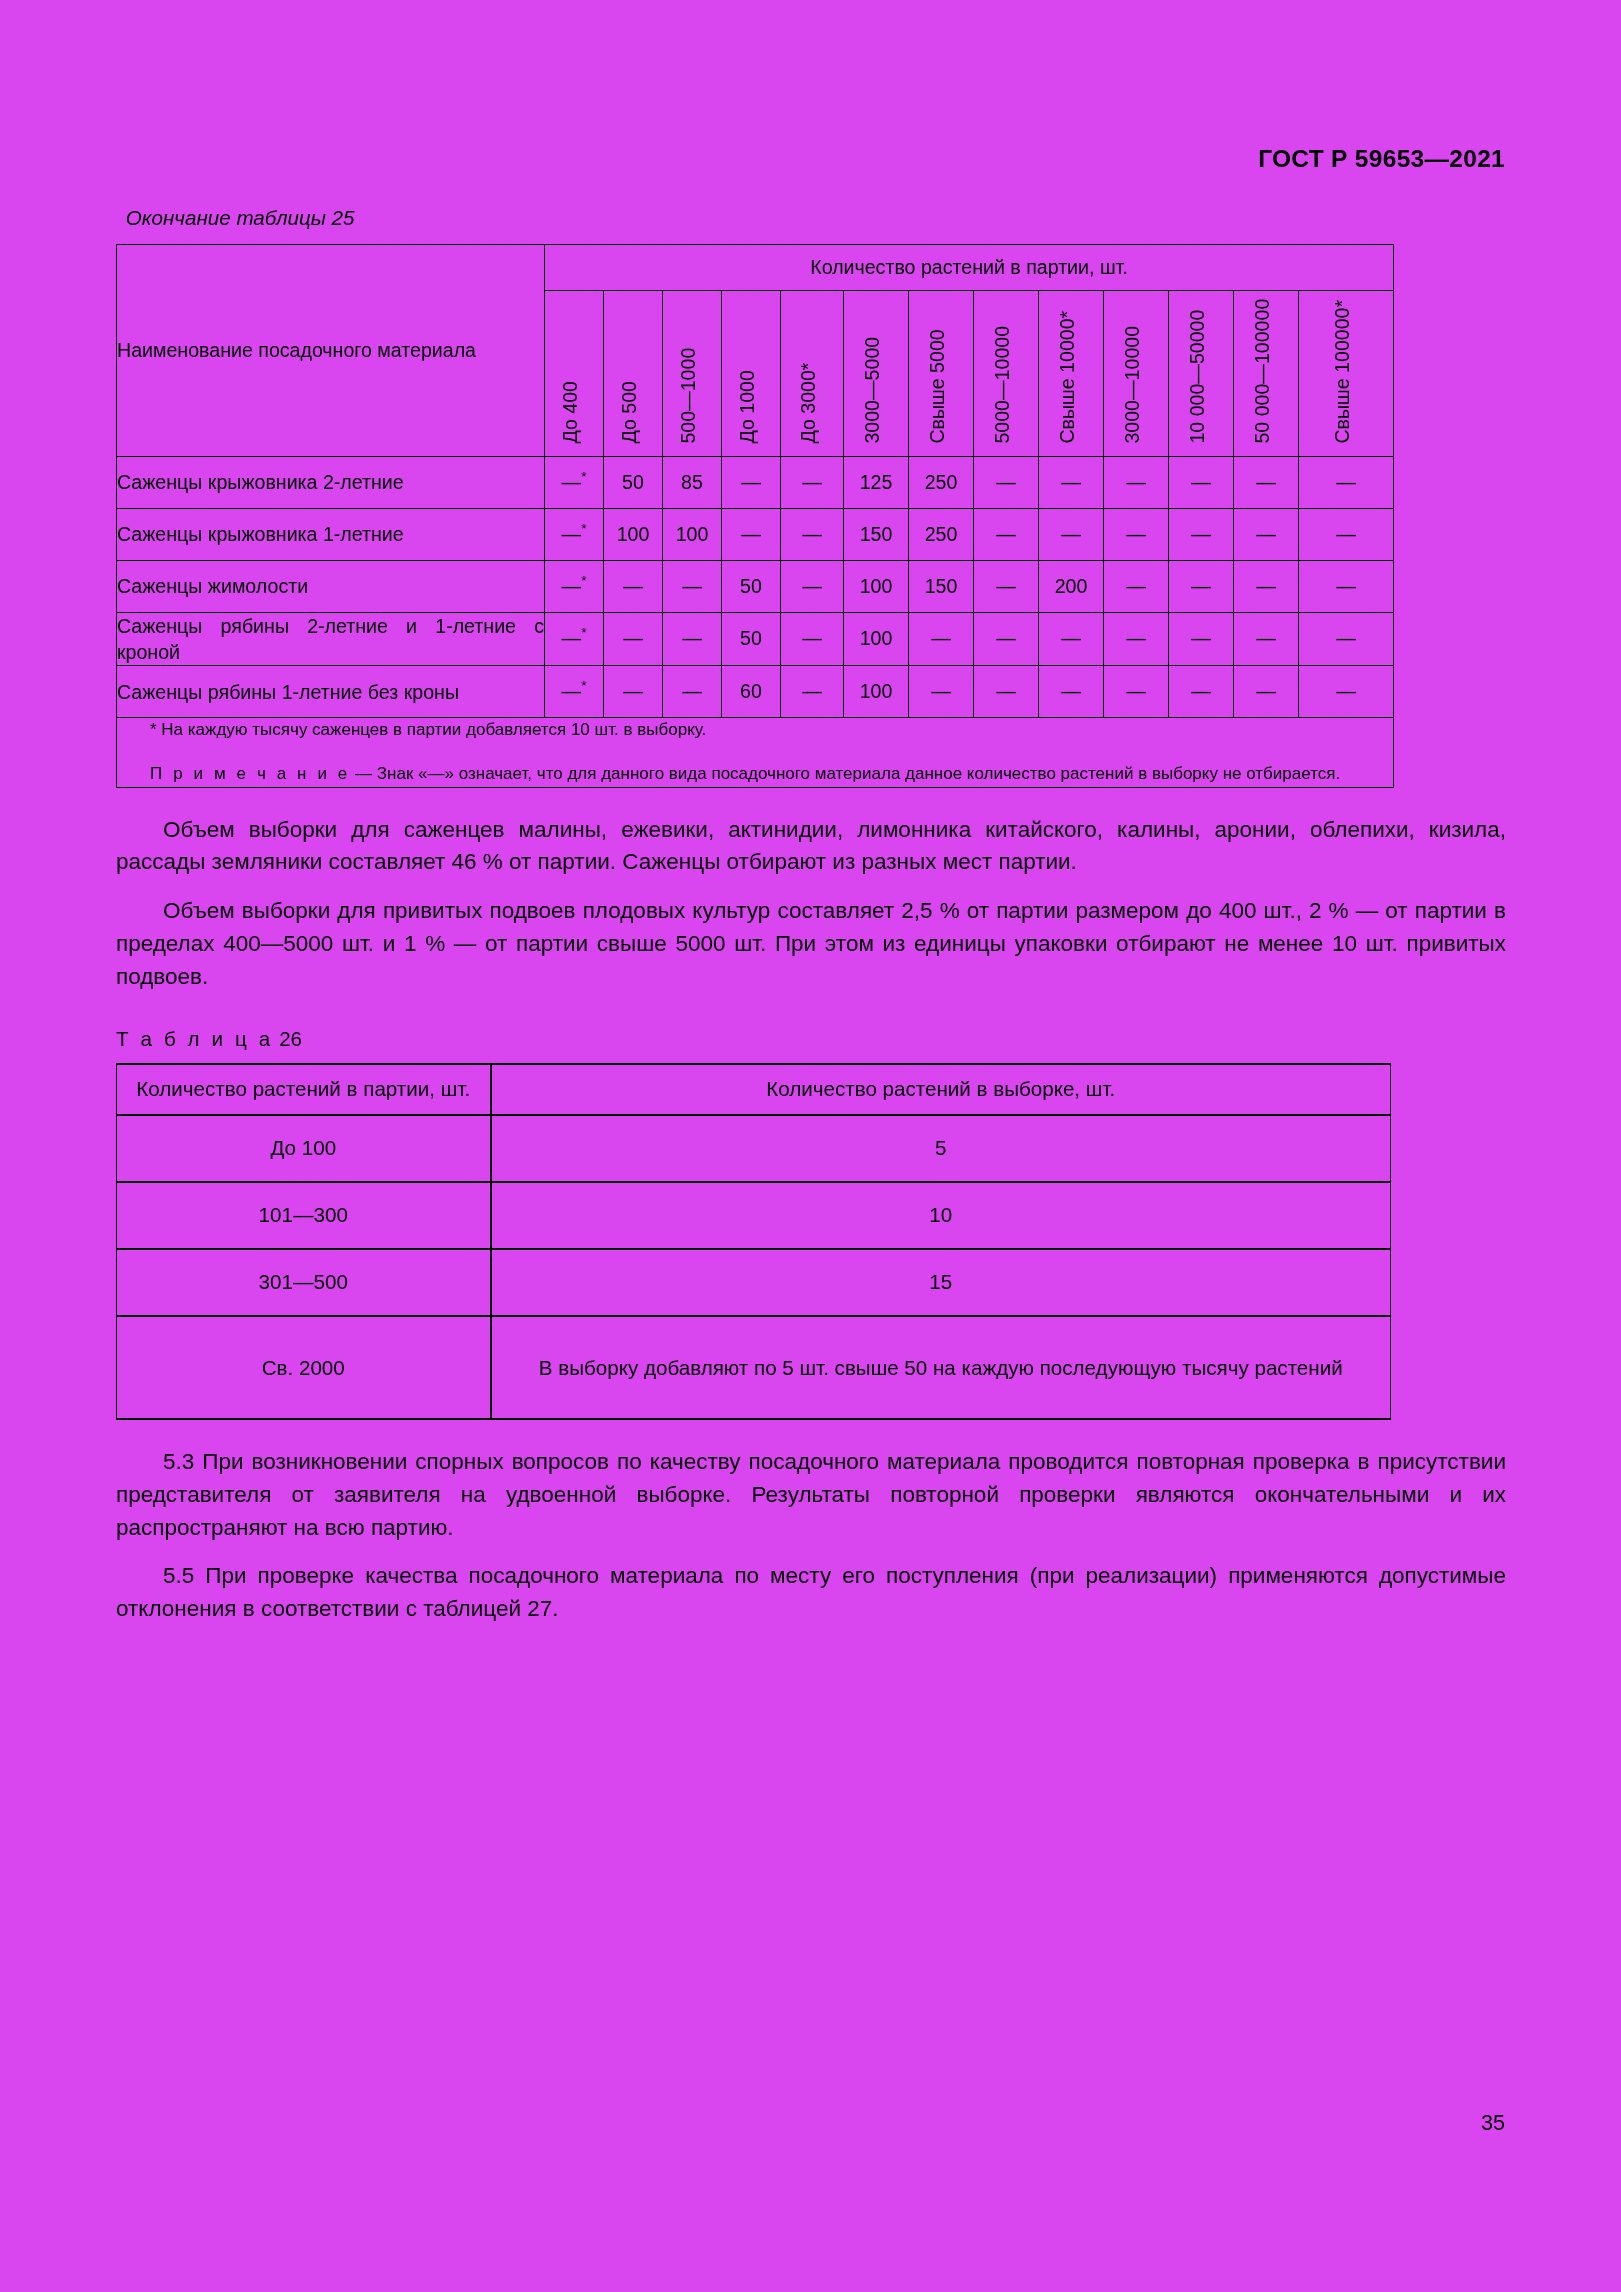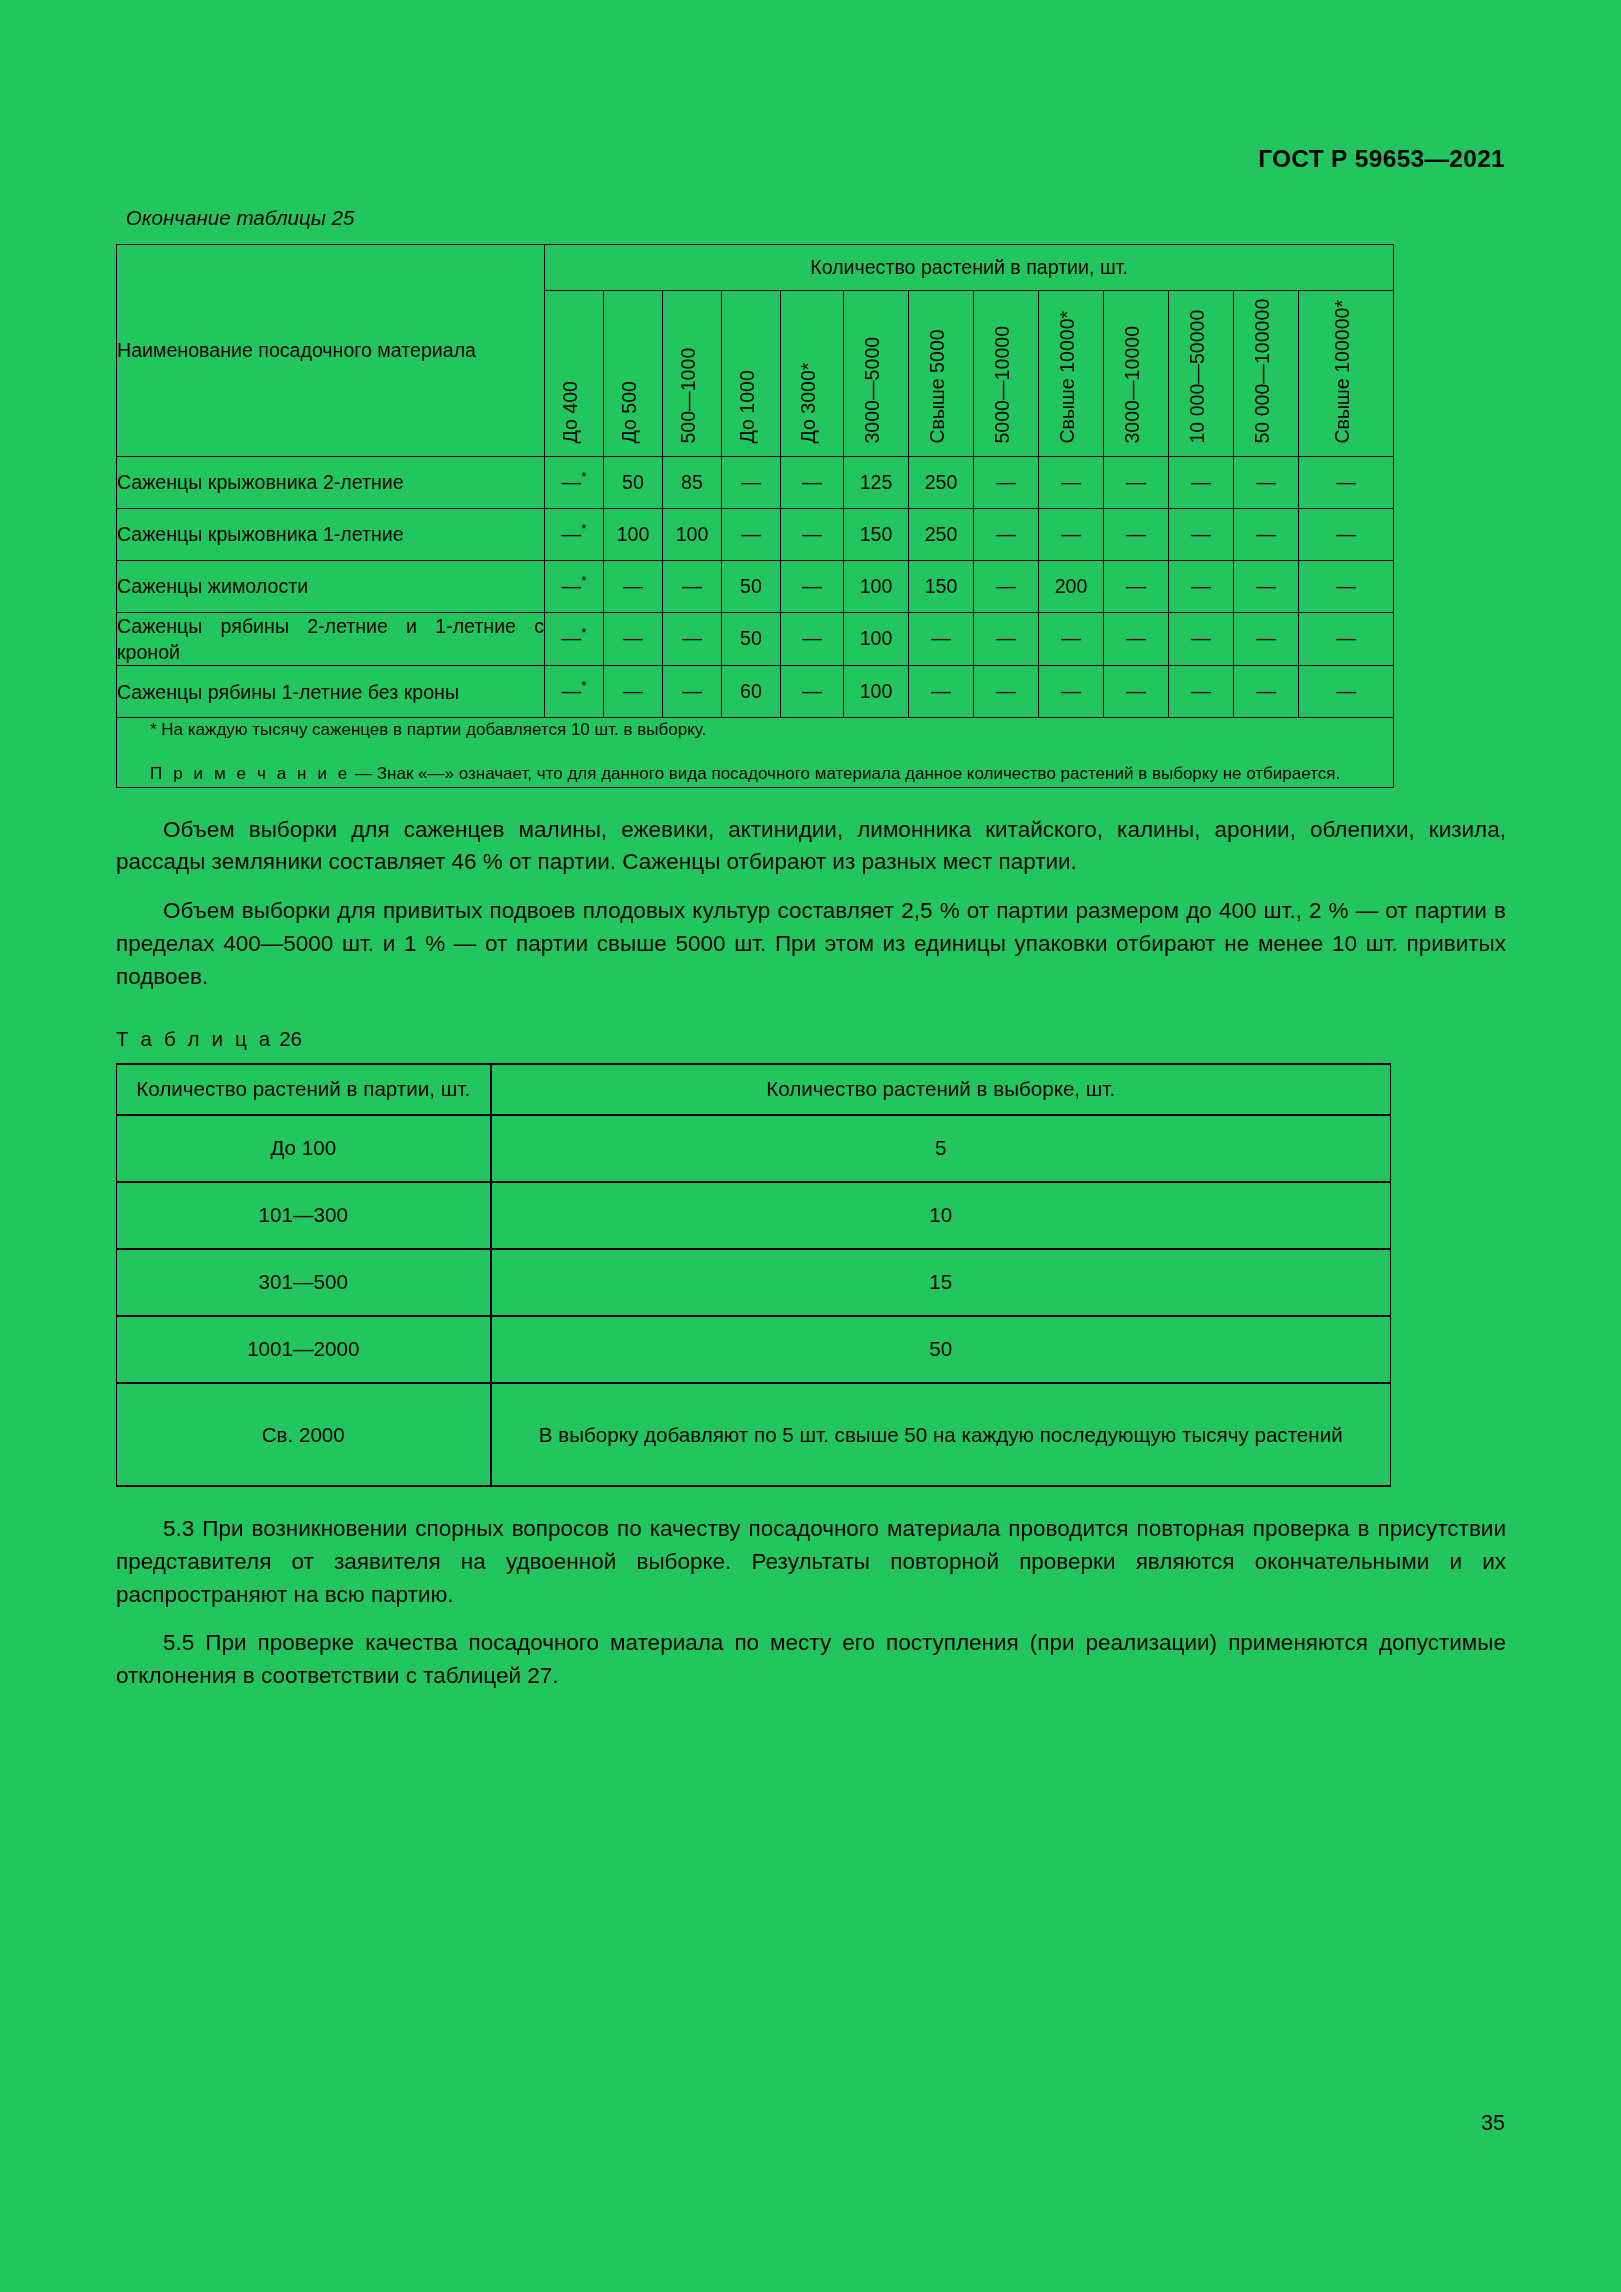--- a/index.html
+++ b/index.html
@@ -5,21 +5,21 @@
   html, body {
     margin: 0;
     padding: 0;
     background: #ffffff;
   }
   .page {
     position: relative;
     width: 1621px;
     height: 2293px;
     margin: 0 auto;
-    background: #22c55e;
+    background: #d946ef;
     font-family: "Liberation Sans", sans-serif;
     color: #000000;
     box-sizing: border-box;
   }
 
   
   .doc-header {
     position: absolute;
     top: 145px;
     right: 116px;
@@ -370,24 +370,20 @@
           <td>5</td>
         </tr>
         <tr class="data">
           <td class="c1">101—300</td>
           <td>10</td>
         </tr>
         <tr class="data">
           <td class="c1">301—500</td>
           <td>15</td>
         </tr>
-        <tr class="data">
-          <td class="c1">1001—2000</td>
-          <td>50</td>
-        </tr>
         <tr class="data tall">
           <td class="c1">Св. 2000</td>
           <td>В выборку добавляют по 5 шт. свыше 50 на каждую последующую тысячу растений</td>
         </tr>
       </tbody>
     </table>
 
     <div class="para-block">
       <p class="body">5.3 При возникновении спорных вопросов по качеству посадочного материала проводится по­вторная проверка в присутствии представителя от заявителя на удвоенной выборке. Результаты по­вторной проверки являются окончательными и их распространяют на всю партию.</p>
       <p class="body">5.5 При проверке качества посадочного материала по месту его поступления (при реализации) применяются допустимые отклонения в соответствии с таблицей 27.</p>

